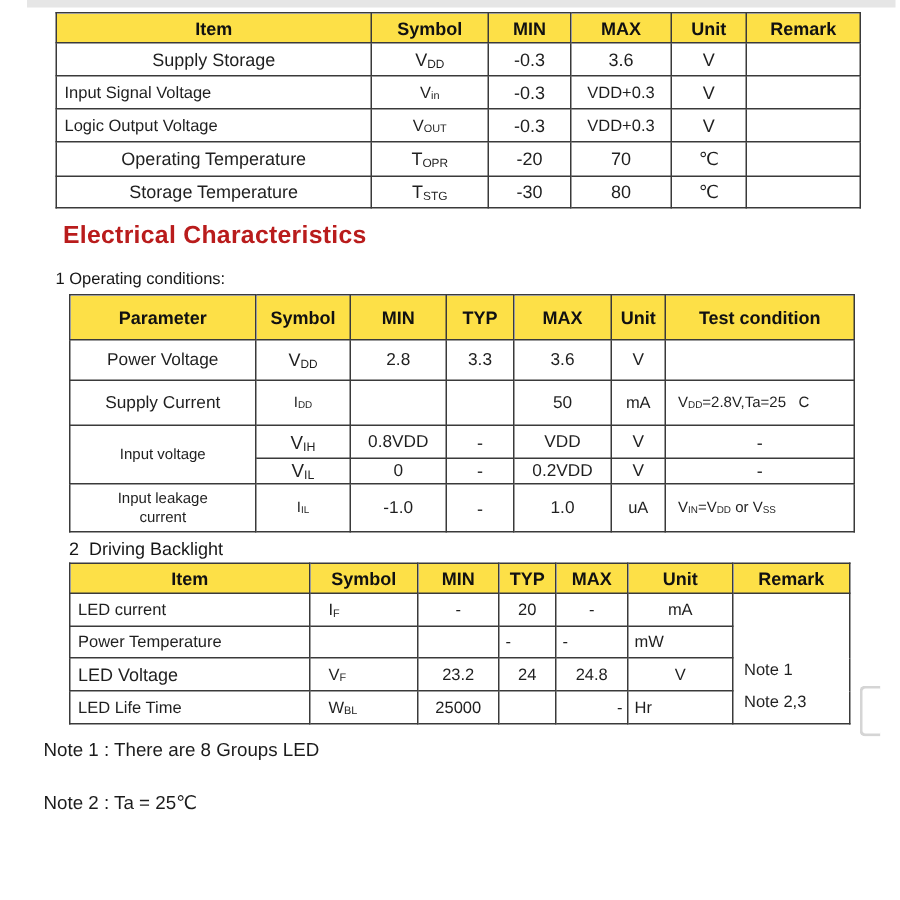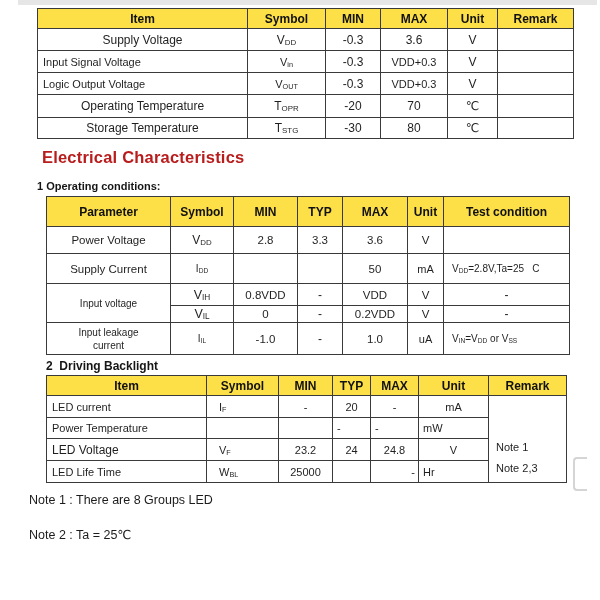--- a/index.html
+++ b/index.html
@@ -17,21 +17,21 @@
   .pre{white-space:pre;}
   .tc{text-align:left;padding-left:8px;font-size:10px;}
   .symL{text-align:left;padding-left:12px;}
   .unitL{text-align:left;padding-left:4px;}
   .ar{text-align:right;padding-right:3px;}
   .wrapnarrow{display:inline-block;max-width:88px;line-height:13px;}
   .remark-merged{vertical-align:bottom;text-align:left;padding:0 0 3px 7px;
                  font-size:11px;line-height:21px;}
   .heading{position:absolute;left:42px;top:148px;font-size:16.5px;font-weight:bold;
            letter-spacing:0.2px;color:#b91c1c;}
-  .sublabel{position:absolute;font-weight:bold;color:#161616;}
+  .sublabel{position:absolute;font-weight:normal;color:#161616;}
   .s1{left:37px;top:180px;font-size:11px;}
   .s2{left:46px;top:359px;font-size:12px;white-space:pre;}
   .note{position:absolute;left:29px;font-size:12.5px;color:#1c1c1c;}
   .n0{top:493px;} .n1{top:527px;} .n2{top:561px;}
   .top-strip{position:absolute;left:18px;top:0;width:579px;height:5px;background:#e6e6e6;}
   .bracket{position:absolute;left:573px;top:457px;width:12px;height:30px;
            border:2px solid #d5d5d5;border-right:none;border-radius:4px 0 0 4px;background:transparent;}
 </style>
 </head>
 <body>
@@ -52,21 +52,21 @@
     <tbody>
         <tr style="height:20px">
       <th>Item</th>
       <th>Symbol</th>
       <th>MIN</th>
       <th>MAX</th>
       <th>Unit</th>
       <th>Remark</th>
     </tr>
     <tr style="height:22px">
-      <td>Supply Voltage</td>
+      <td>Supply Storage</td>
       <td><span>V</span><sub>DD</sub></td>
       <td>-0.3</td>
       <td>3.6</td>
       <td>V</td>
       <td></td>
     </tr>
     <tr style="height:22px">
       <td class="l f11">Input Signal Voltage</td>
       <td class="f11"><span>V</span><sub>in</sub></td>
       <td>-0.3</td>

